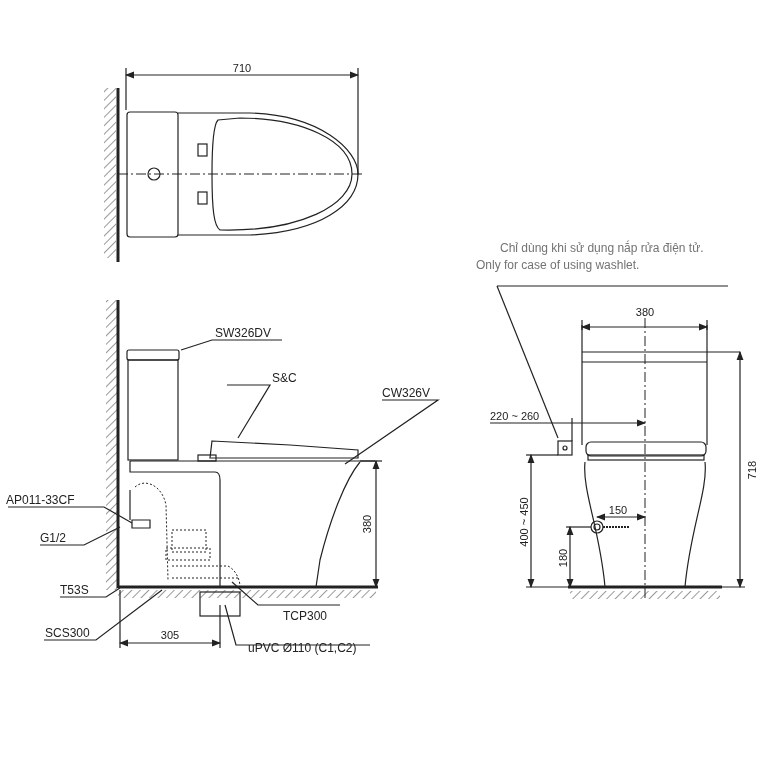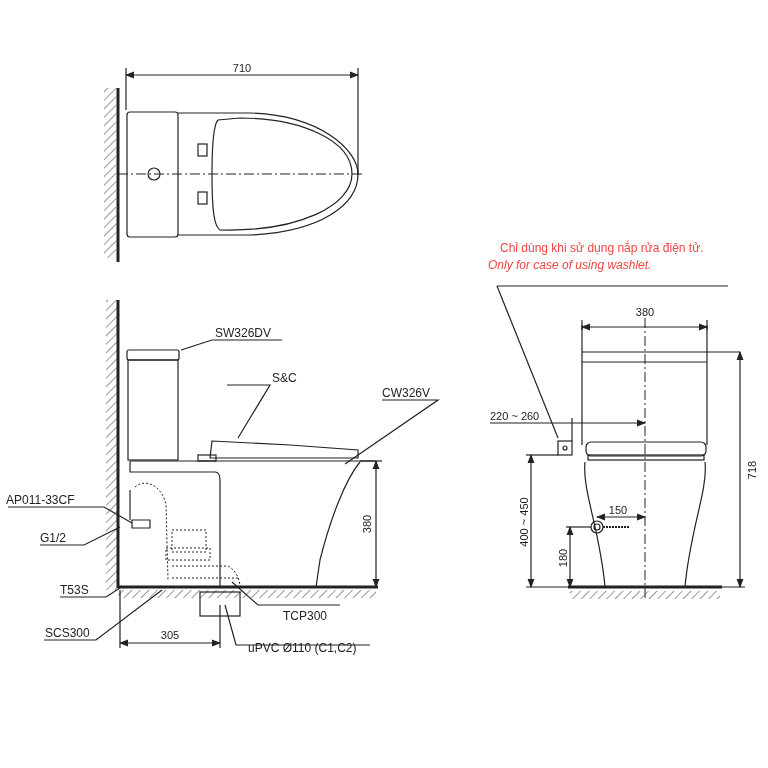--- a/index.html
+++ b/index.html
@@ -1,19 +1,19 @@
 <!DOCTYPE html>
 <html><head>
 <meta charset="utf-8">
 <style>
   html, body { margin:0; padding:0; background:#ffffff; }
   body { width:768px; height:768px; position:relative; overflow:hidden; font-family:"Liberation Sans", sans-serif; }
   svg { position:absolute; left:0; top:0; }
   .lbl { font-family:"Liberation Sans", sans-serif; fill:#222; }
-  .note { position:absolute; font-family:"Liberation Sans", sans-serif; color:#ef4444; font-size:12px; }
+  .note { position:absolute; font-family:"Liberation Sans", sans-serif; color:#737373; font-size:12px; }
 </style>
 </head>
 <body>
 
 <svg width="768" height="768" viewBox="0 0 768 768">
   <defs>
     <pattern id="hatch" width="6" height="6" patternUnits="userSpaceOnUse" patternTransform="rotate(45)">
       <line x1="0" y1="0" x2="0" y2="6" stroke="#333" stroke-width="1"></line>
     </pattern>
     <marker id="arr" markerWidth="8" markerHeight="8" refX="7" refY="4" orient="auto-start-reverse">
@@ -154,13 +154,13 @@
     <text class="lbl" x="645" y="316" font-size="11" text-anchor="middle">380</text>
     <text class="lbl" x="490" y="420" font-size="11">220 ~ 260</text>
     <text class="lbl" x="618" y="514" font-size="11" text-anchor="middle">150</text>
     <text class="lbl" x="0" y="0" font-size="11" text-anchor="middle" transform="translate(756,470) rotate(-90)">718</text>
     <text class="lbl" x="0" y="0" font-size="11" text-anchor="middle" transform="translate(528,522) rotate(-90)">400 ~ 450</text>
     <text class="lbl" x="0" y="0" font-size="11" text-anchor="middle" transform="translate(567,558) rotate(-90)">180</text>
   </g>
 </svg>
 
 <div class="note" style="left:500px; top:241px;">Chỉ dùng khi sử dụng nắp rửa điện tử.</div>
-<div class="note" style="left:488px; top:258px; font-style:italic;">Only for case of using washlet.</div>
+<div class="note" style="left:476px; top:258px; ">Only for case of using washlet.</div>
 
 </body></html>

